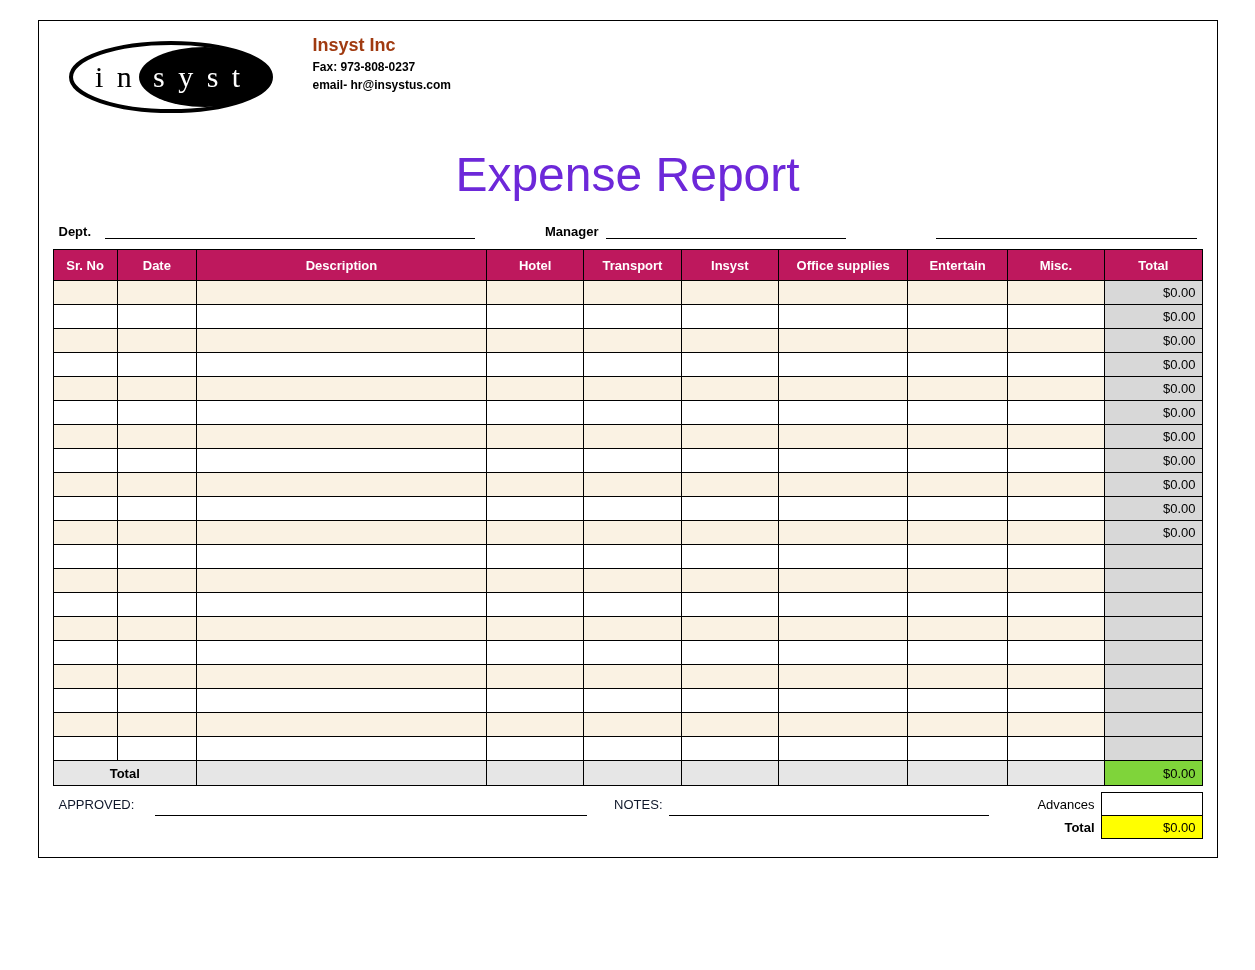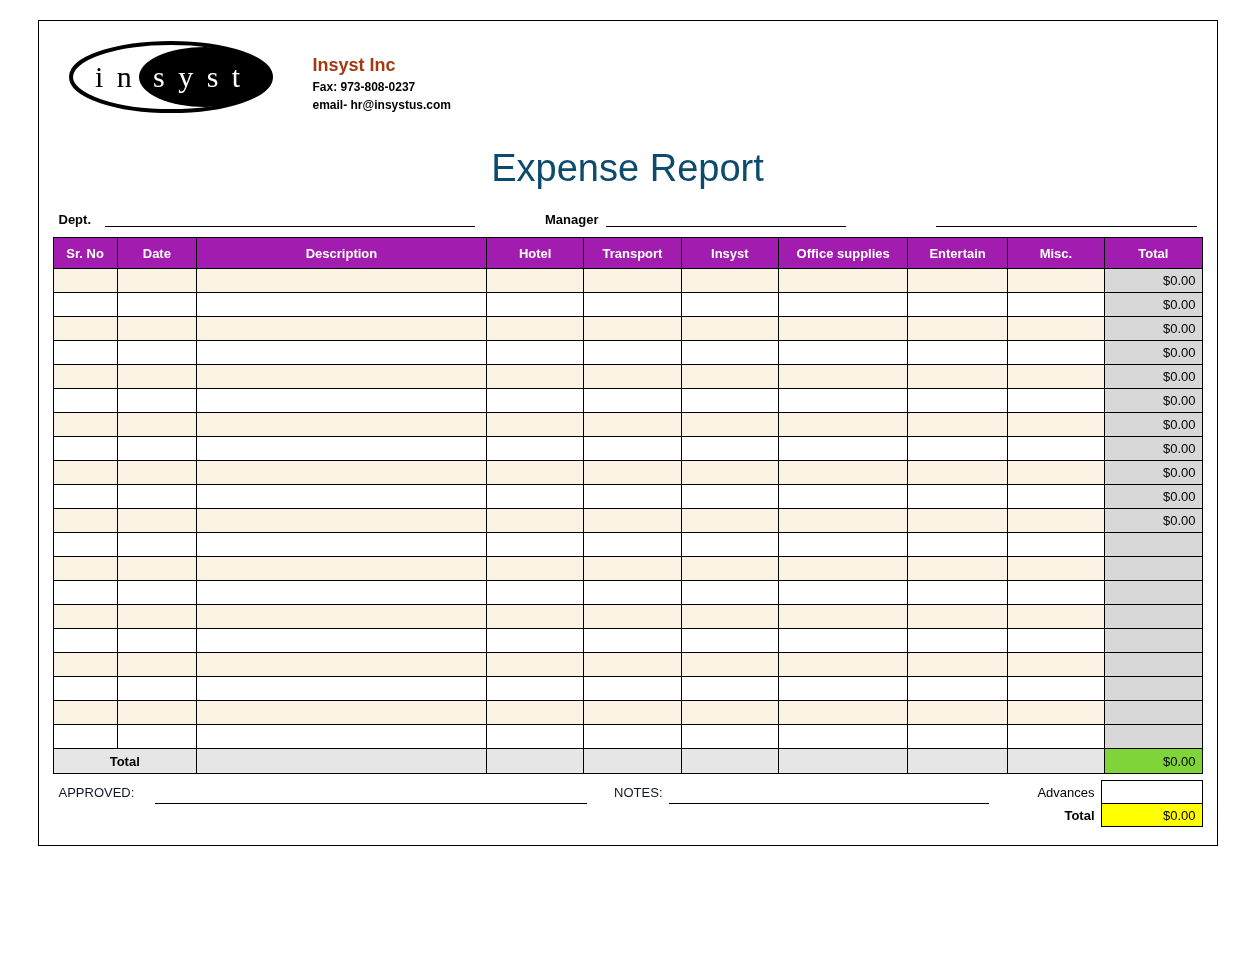--- a/index.html
+++ b/index.html
@@ -27,36 +27,35 @@
     text-align: left;
     font-weight: bold;
     font-size: 13px;
     padding-top: 6px;
     padding-left: 10px;
   }
   .company {
     width: 260px;
     text-align: left;
     padding-top: 4px;
-    margin-top: 20px;
   }
   .company-name {
     color: #a03a10;
     font-weight: bold;
     font-size: 18px;
   }
   .company-line {
     font-weight: bold;
     font-size: 12px;
     margin-top: 4px;
   }
   .title {
     text-align: center;
-    color: #0c4a6e;
-    font-size: 38px;
+    color: #6d28d9;
+    font-size: 48px;
     margin: 26px 0 20px 0;
     font-family: Verdana, Arial, sans-serif;
   }
   .info-row {
     display: flex;
     align-items: flex-end;
     font-weight: bold;
     font-size: 13px;
     margin-bottom: 10px;
     padding: 0 6px;
@@ -65,21 +64,21 @@
   .info-row .line {
     border-bottom: 1.5px solid #000;
     height: 16px;
   }
   table.grid {
     width: 100%;
     border-collapse: collapse;
     margin-top: 10px;
   }
   table.grid th {
-    background: #a21caf;
+    background: #be185d;
     color: #fff;
     font-size: 13px;
     font-weight: bold;
     padding: 4px 4px;
     border: 1px solid #000;
     height: 22px;
   }
   table.grid td {
     border: 1px solid #000;
     height: 23px;

